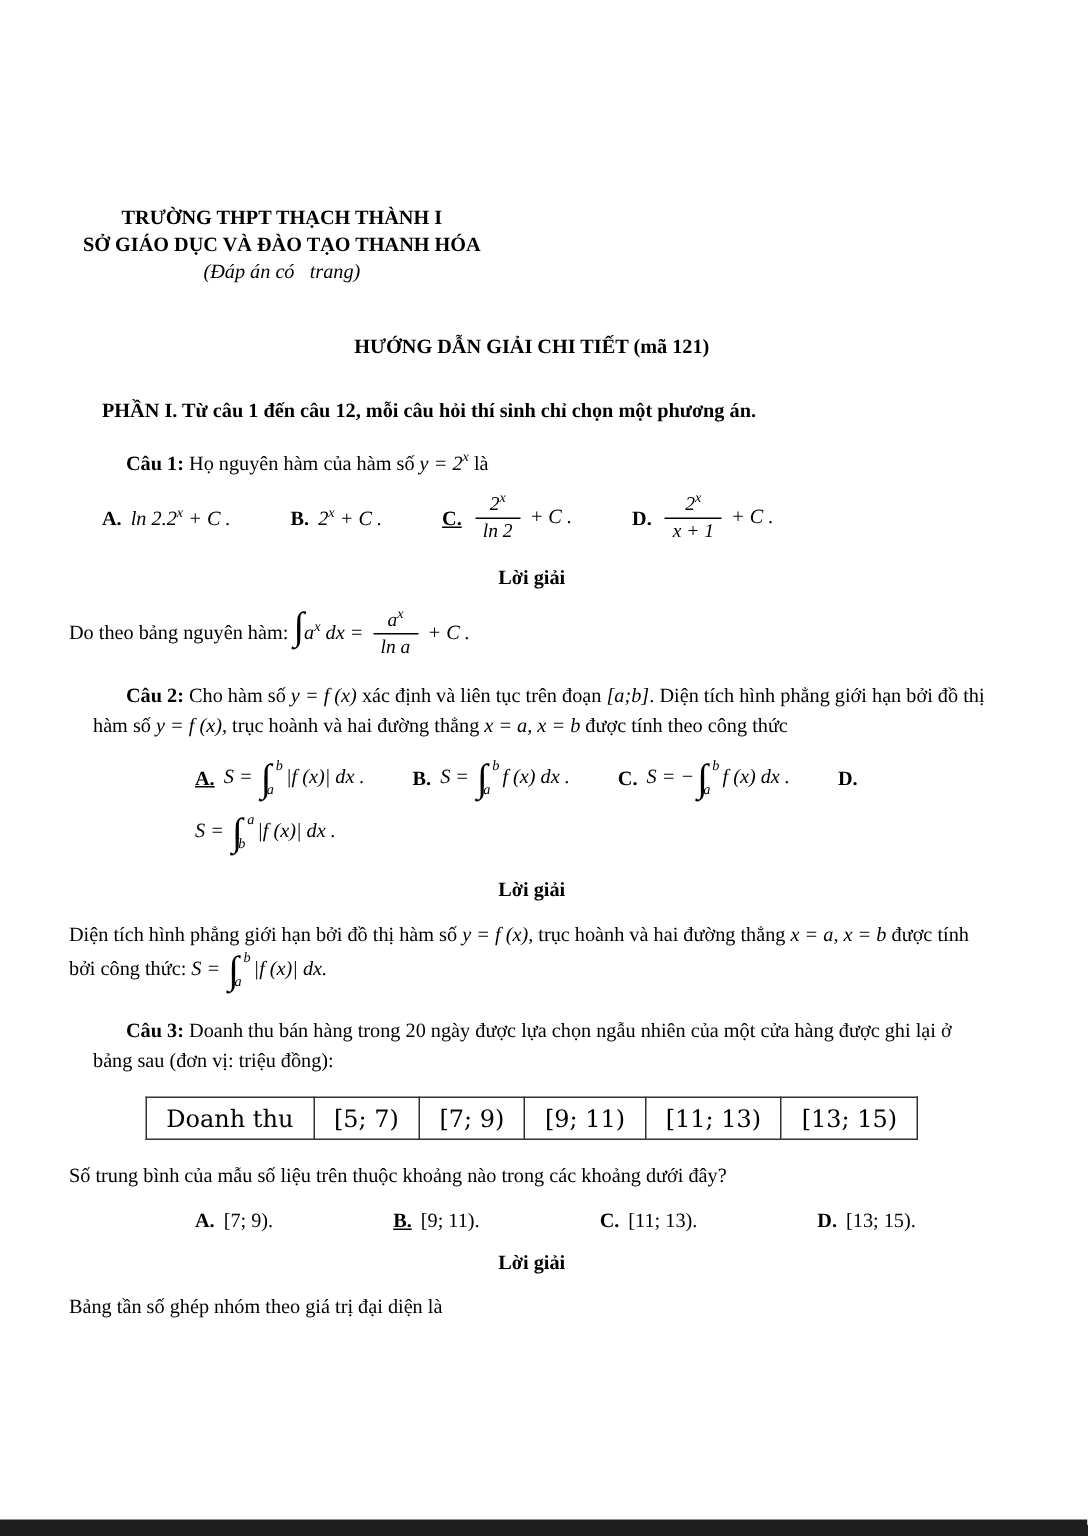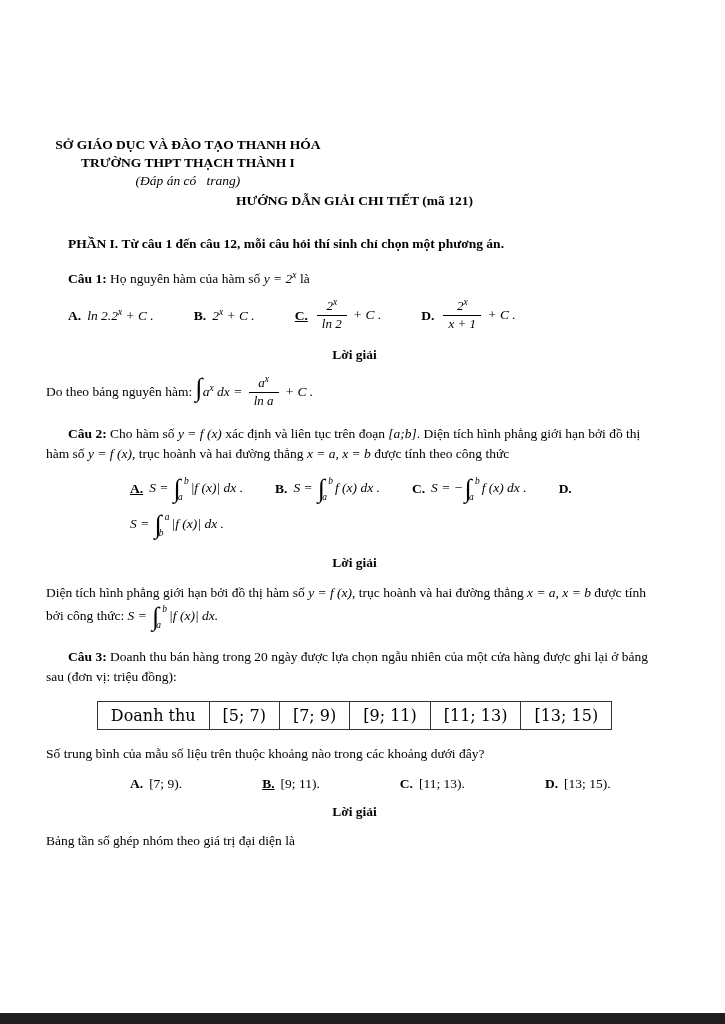--- a/index.html
+++ b/index.html
@@ -12,23 +12,23 @@
     position: relative; overflow: hidden;
   }
   .content { padding: 136px 62px 0 46px; }
   .b { font-weight: bold; }
   .it { font-style: italic; }
   .u { text-decoration: underline; }
   .m { font-style: italic; }
   .header { display: flex; line-height: 1.35; }
   .header-left { width: 46%; text-align: center; }
   .header-right { width: 54%; text-align: center; }
-  .doc-title { text-align: center; font-weight: bold; }
+  .doc-title { text-align: center; font-weight: bold; margin-top: 30px; }
   .part { margin: 24px 0 0 0; text-indent: 22px; font-weight: bold; }
-  p.q { margin: 15px 0 0 0; text-indent: 22px; }
+  p.q { margin: 15px 0 0 16px; text-indent: 22px; }
   p.sol { margin: 10px 0 0 0; }
   .solution-heading { text-align: center; font-weight: bold; margin-top: 13px; }
   .indent2 { margin-left: 84px; }
   .optrow { display: flex; align-items: center; margin-top: 11px; flex-wrap: nowrap; }
   .opts-q1 { gap: 40px; margin-left: 22px; }
   .opts-q2 { gap: 32px; margin-left: 84px; }
   .opts-q3 { gap: 80px; margin-left: 84px; }
   .opt { display: inline-flex; align-items: center; white-space: nowrap; }
   .okey { margin-right: 6px; }
   sup { font-size: 9.5px; line-height: 0; vertical-align: super; }
@@ -45,22 +45,22 @@
   table.freq td { border: 1px solid #333; padding: 2px 13px; text-align: center; }
   .bottom-bar { position: absolute; left: 0; bottom: 0; width: 100%; height: 11px; background: #1e1e1e; }
 </style>
 </head>
 <body>
 
 <div class="content">
 
   <div class="header">
     <div class="header-left">
+      <div class="b">TRƯỜNG THPT THẠCH THÀNH I</div>
       <div class="b">SỞ GIÁO DỤC VÀ ĐÀO TẠO THANH HÓA</div>
-      <div class="b">TRƯỜNG THPT THẠCH THÀNH I</div>
       <div class="it">(Đáp án có &nbsp; trang)</div>
     </div>
   </div>
 
   <div class="doc-title">HƯỚNG DẪN GIẢI CHI TIẾT (mã 121)</div>
 
   <p class="part">PHẦN I. Từ câu 1 đến câu 12, mỗi câu hỏi thí sinh chỉ chọn một phương án.</p>
 
   <p class="q"><span class="b">Câu 1:</span><span> Họ nguyên hàm của hàm số </span><span class="m"><span>y = 2</span><sup>x</sup></span><span> là</span></p>
 

